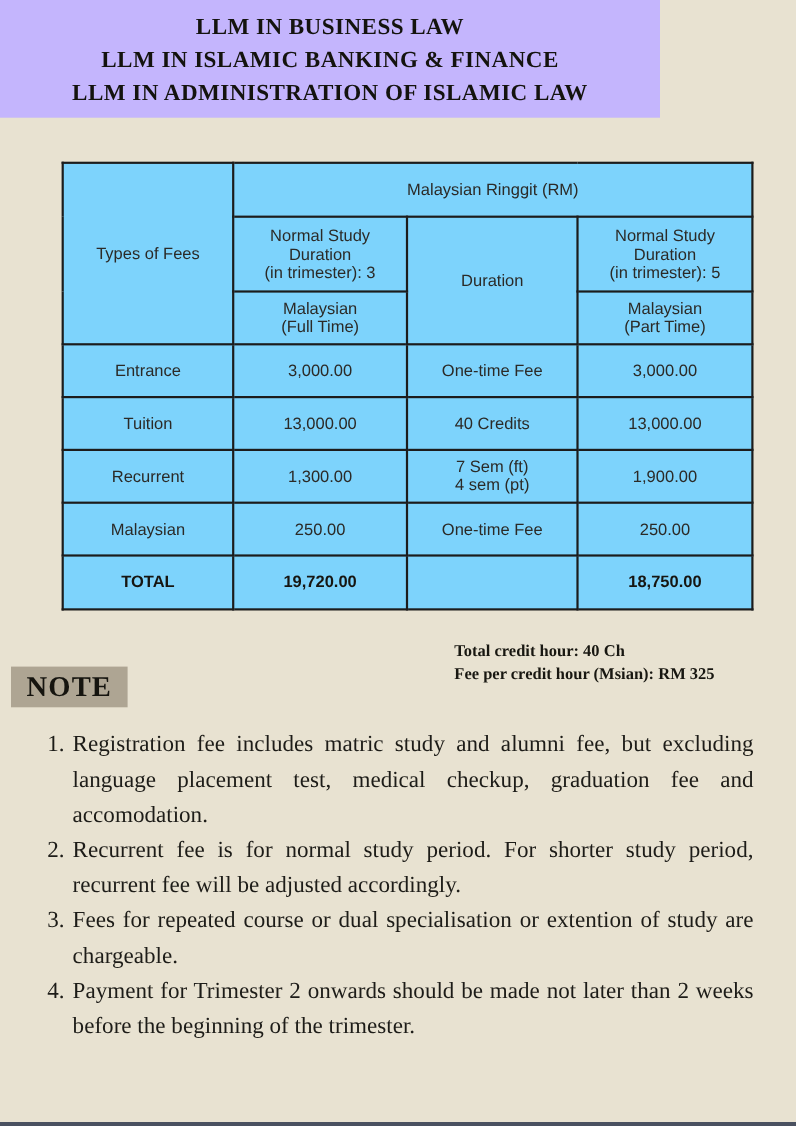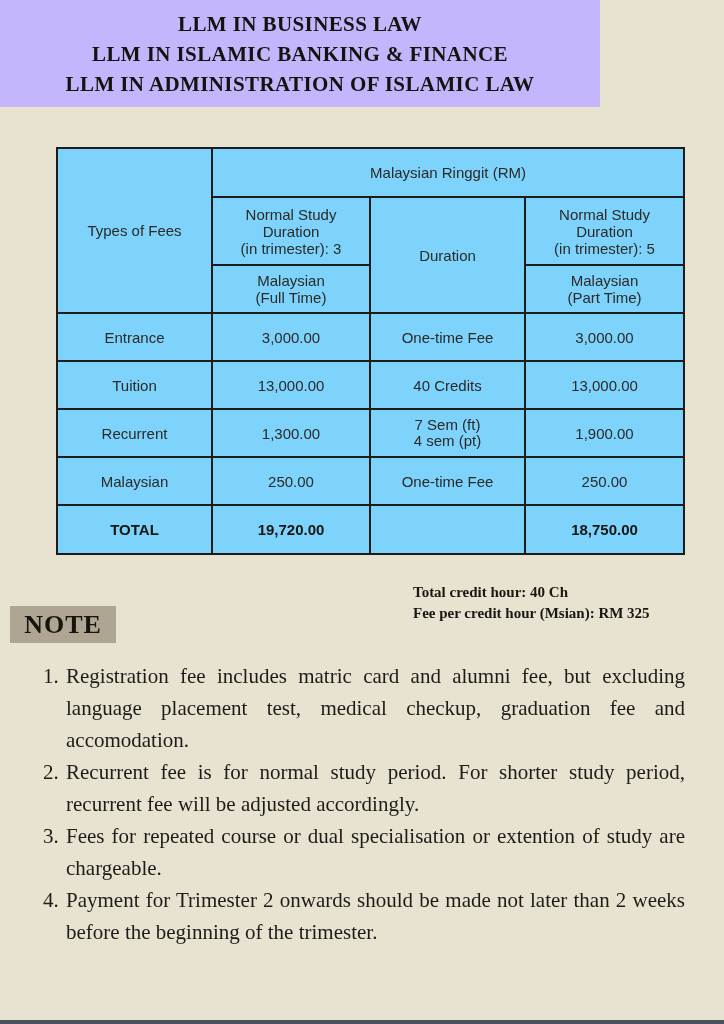--- a/index.html
+++ b/index.html
@@ -172,21 +172,21 @@
   <div class="credit-info">
     <div>Total credit hour: 40 Ch</div>
     <div>Fee per credit hour (Msian): RM 325</div>
   </div>
 
   <div class="note-badge">
     <span>NOTE</span>
   </div>
 
   <ol class="notes">
-    <li>Registration fee includes matric card and alumni fee, but excluding language placement test, medical checkup, graduation fee and accomodation.</li>
+    <li>Registration fee includes matric study and alumni fee, but excluding language placement test, medical checkup, graduation fee and accomodation.</li>
     <li>Recurrent fee is for normal study period. For shorter study period, recurrent fee will be adjusted accordingly.</li>
     <li>Fees for repeated course or dual specialisation or extention of study are chargeable.</li>
     <li>Payment for Trimester 2 onwards should be made not later than 2 weeks before the beginning of the trimester.</li>
   </ol>
 
   <div class="bottom-strip"></div>
 
 </div>
 
 </body></html>

